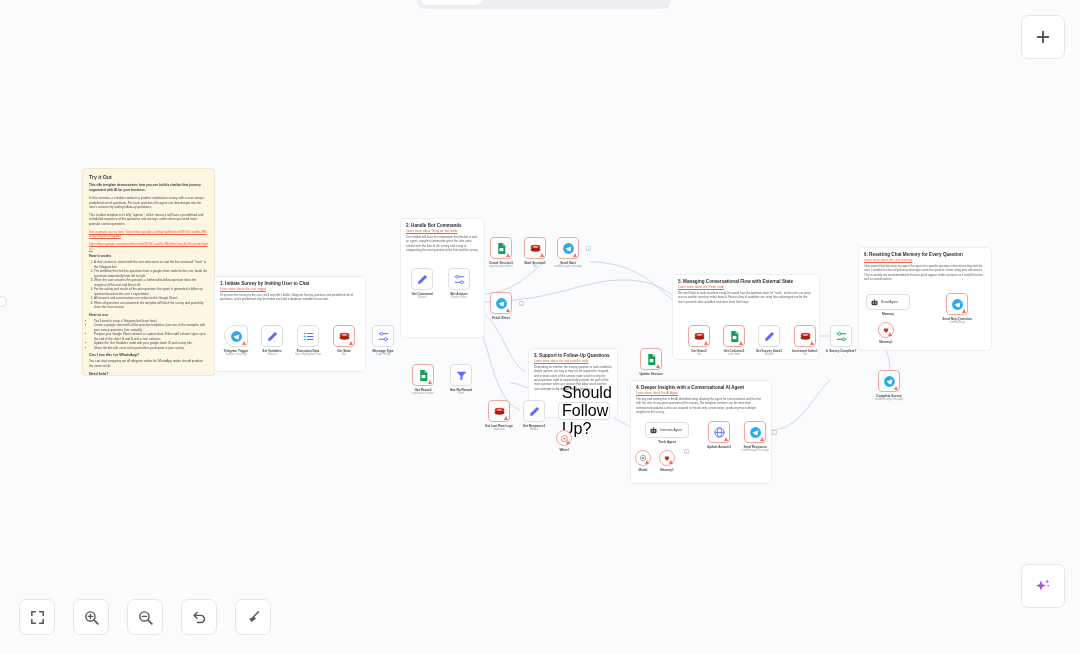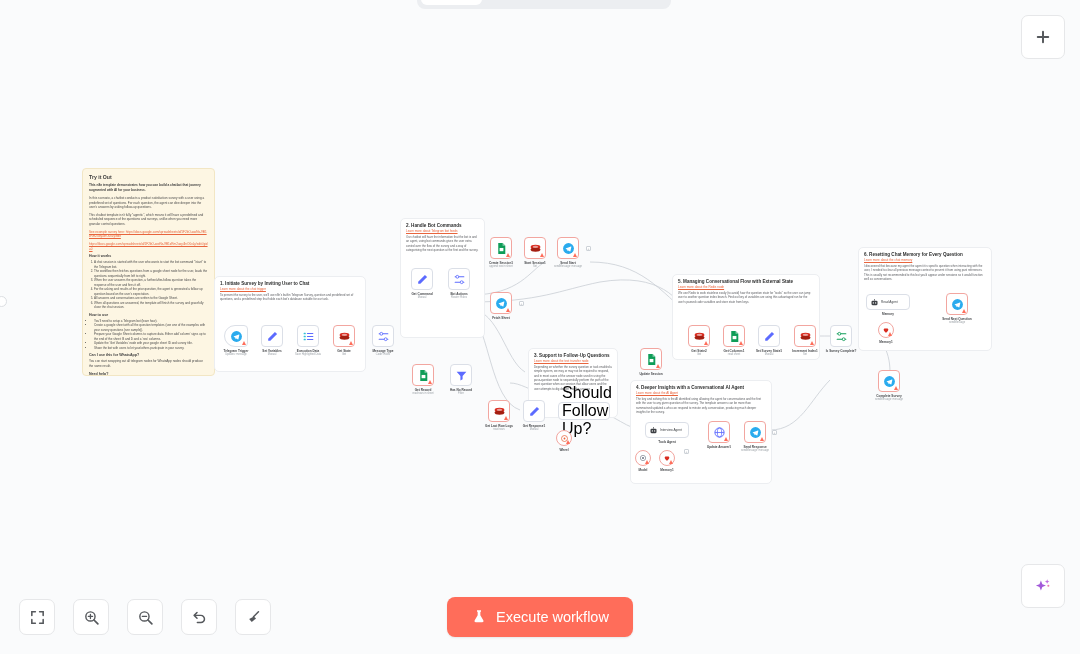--- a/index.html
+++ b/index.html
@@ -651,20 +651,14 @@
       </svg>
     </div>
     <div class="sqbtn2">
       <svg width="17" height="17" viewBox="0 0 24 24">
         <path d="M19 4l-7 7" stroke="#55585c" stroke-width="2.1" stroke-linecap="round"></path>
         <path d="M12.5 10.5l3 3-6 5-3.6-4.4z" fill="#55585c"></path>
       </svg>
     </div>
   </div>
 
-  <button id="execute-workflow">
-    <svg width="16" height="16" viewBox="0 0 24 24">
-      <path d="M9 2h6v2h-1v5.2l4.6 8.1A2 2 0 0116.9 20H7.1a2 2 0 01-1.7-2.7L10 9.2V4H9z" fill="#fff"></path>
-    </svg>
-    <span>Execute workflow</span>
-  </button>
 
 </div>
 
 </body></html>

